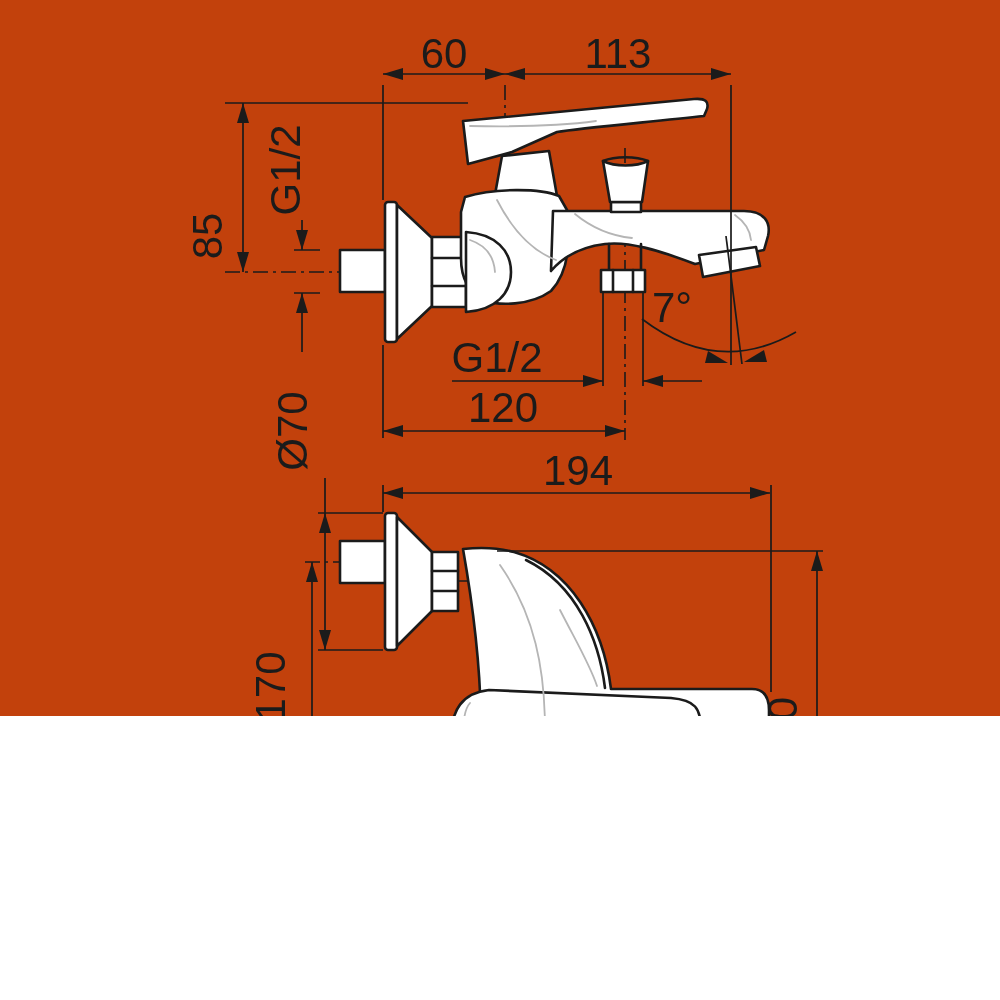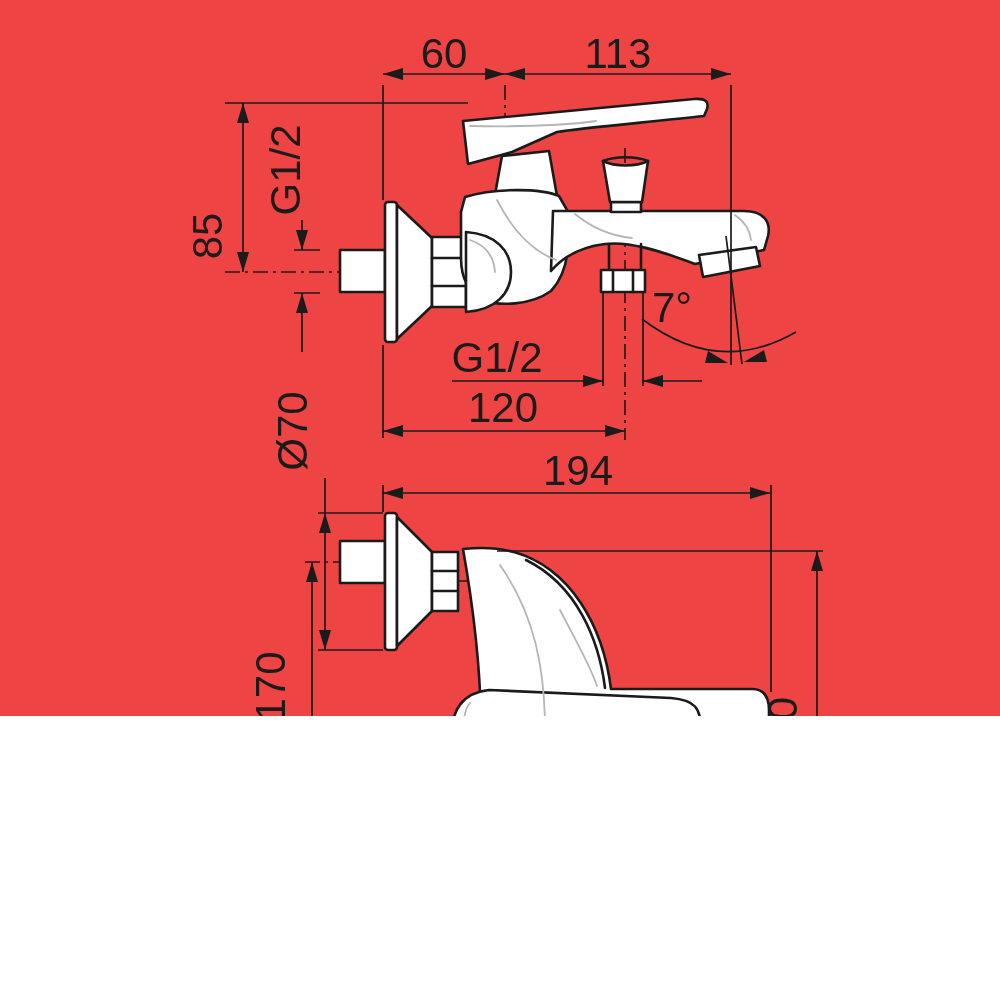--- a/index.html
+++ b/index.html
@@ -1,16 +1,16 @@
 <!DOCTYPE html>
 <html><head>
 <meta charset="utf-8">
 <style>
   html,body{margin:0;padding:0;background:#ffffff;}
-  .page{position:relative;width:1000px;height:716px;background:#ef4444;overflow:hidden;
+  .page{position:relative;width:1000px;height:716px;background:#c2410c;overflow:hidden;
         font-family:"Liberation Sans", sans-serif;}
   svg{position:absolute;left:0;top:0;}
   .outline{fill:#ffffff;stroke:#1b1b1b;stroke-width:2.6;stroke-linejoin:round;}
   .oline{fill:none;stroke:#1b1b1b;stroke-width:2.6;stroke-linejoin:round;stroke-linecap:round;}
   .hl{fill:none;stroke:#b5b5b5;stroke-width:1.8;stroke-linecap:round;}
   .dim{fill:none;stroke:#1b1b1b;stroke-width:1.7;}
   .cl{fill:none;stroke:#1b1b1b;stroke-width:1.6;stroke-dasharray:15 5 3 5;}
   .arr{fill:#1b1b1b;stroke:none;}
   text{fill:#1b1b1b;font-family:"Liberation Sans", sans-serif;font-size:42px;}
   .t-mid{text-anchor:middle;}

